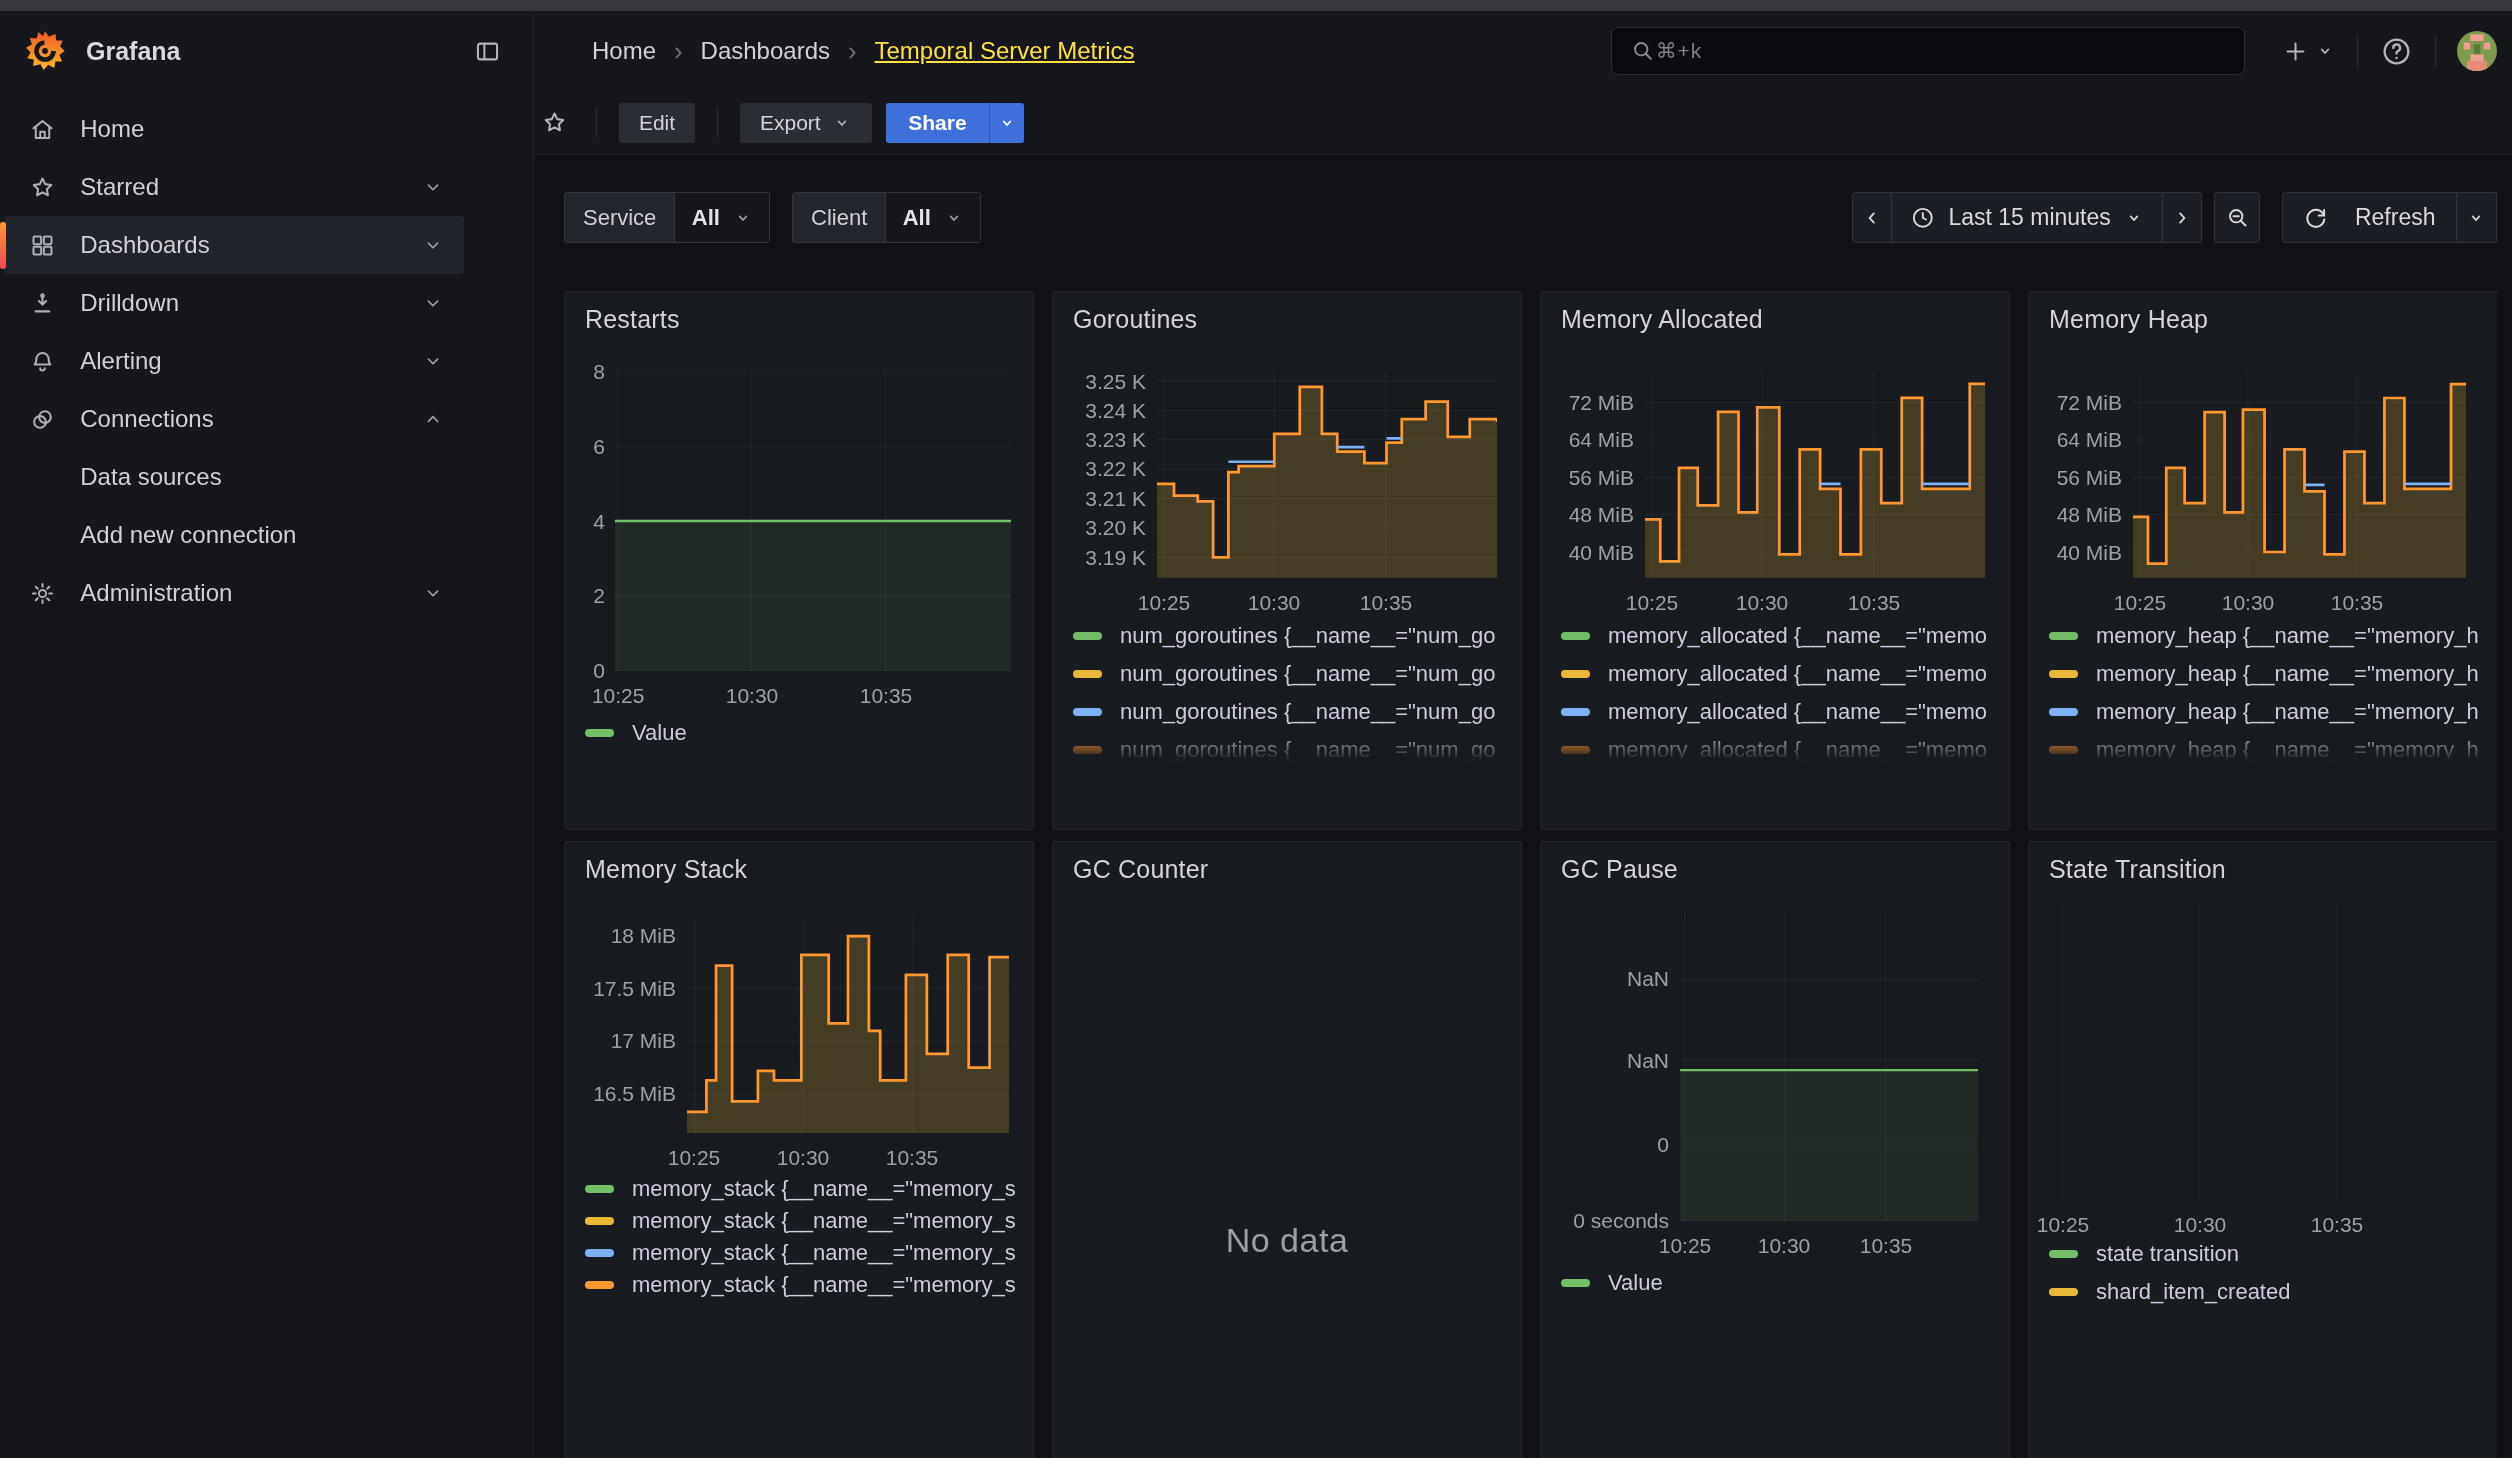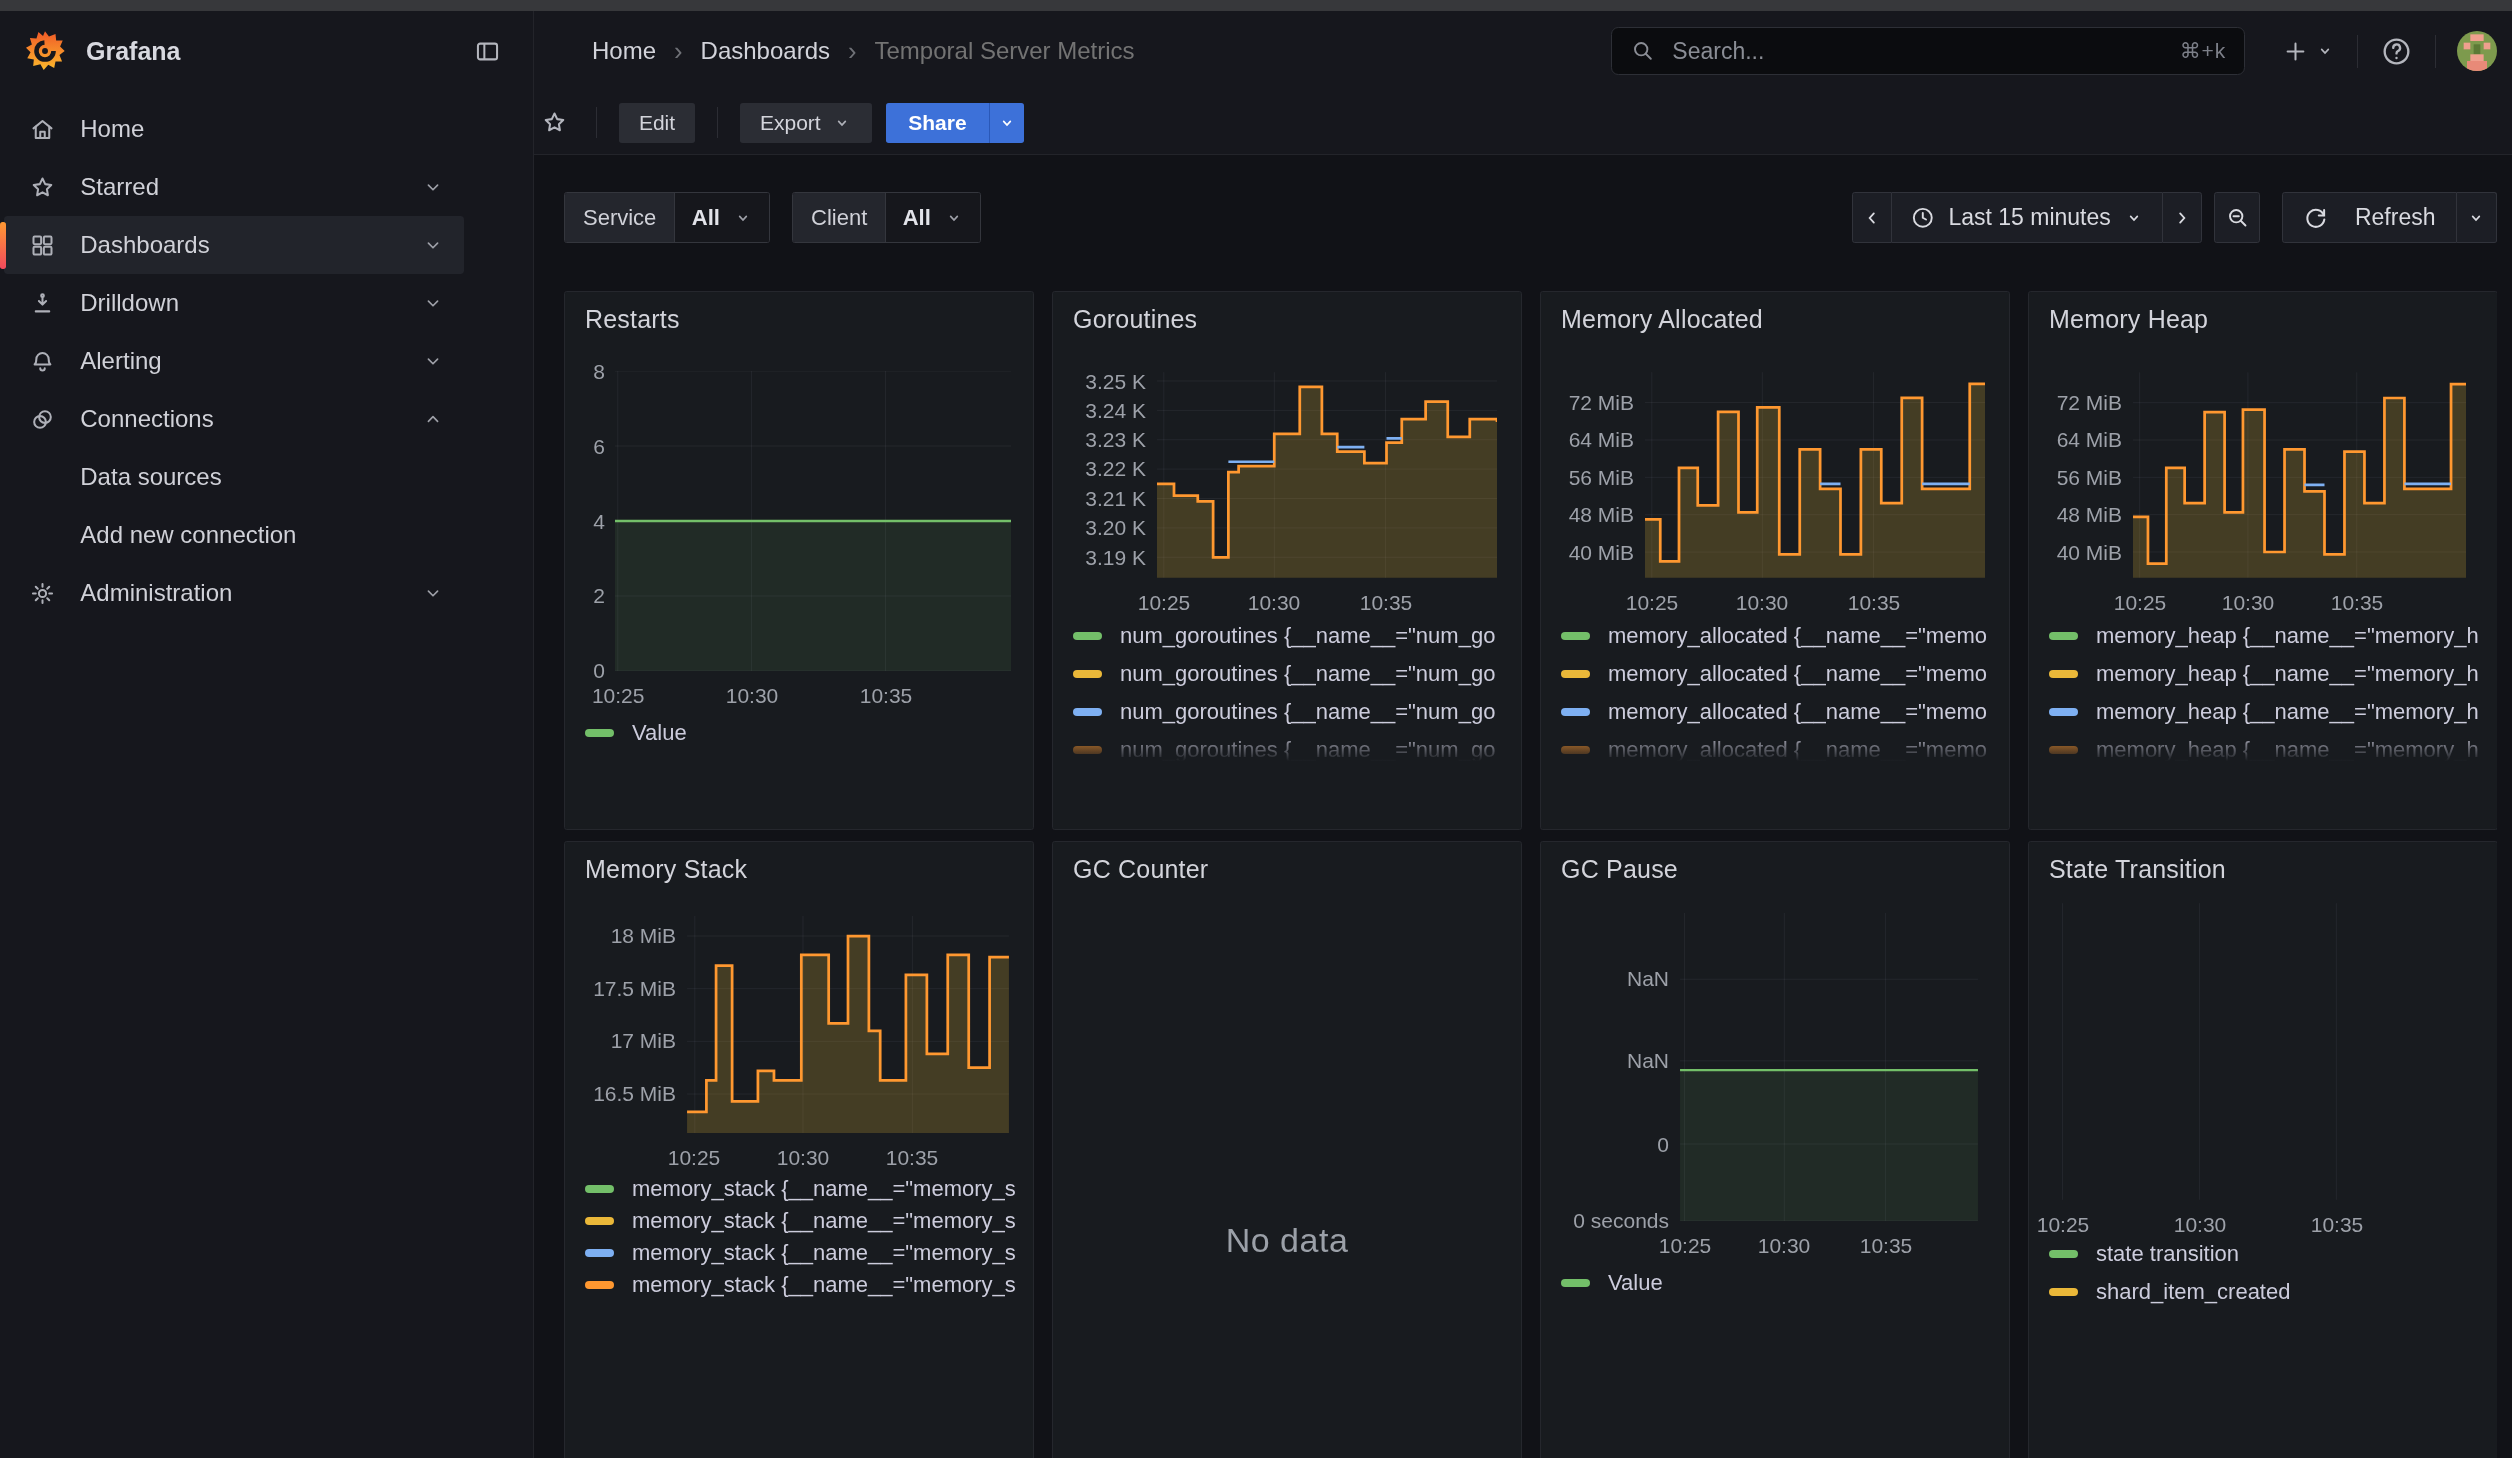--- a/index.html
+++ b/index.html
@@ -10,21 +10,21 @@
   
   .topnav{position:absolute;top:11px;left:0;right:0;height:80px;background:#16171d;
           border-bottom:0.9px solid #23242a;display:flex;align-items:center;}
   .nav-left{width:534px;height:100%;display:flex;align-items:center;padding-left:24px;
             border-right:0.9px solid #23242a;box-sizing:border-box;}
   .logo{width:42px;height:42px;flex:0 0 42px;}
   .prodname{font-size:25px;font-weight:600;color:#d8d9e0;margin-left:20px;}
   .dockbtn{margin-left:auto;margin-right:27px;width:37px;height:37px;display:flex;align-items:center;
            justify-content:center;background:none;border:none;color:#b4b6bd;cursor:pointer;padding:0;}
   .crumbs{display:flex;align-items:center;gap:18px;margin-left:58px;font-size:24px;white-space:nowrap;}
-  .crumb{color:#d2d3da;} .crumb.current{color:#737373;}
+  .crumb{color:#d2d3da;} .crumb.current{color:#fde047;text-decoration:underline;}
   .crumb-sep{color:#6f7177;font-size:25.6px;}
   .nav-right{margin-left:auto;display:flex;align-items:center;padding-right:14.6px;}
   .search{width:634px;height:48px;background:#0b0c0f;border:0.9px solid #2d2f36;border-radius:7.3px;
           display:flex;align-items:center;padding:0 18px;margin-right:37px;box-sizing:border-box;}
   .search input{flex:1;background:none;border:none;outline:none;color:#ccccdc;font-size:23px;
           font-family:inherit;margin-left:14.6px;}
   .search input::placeholder{color:#8a8d95;}
   .kbd{color:#7c7f88;font-size:21px;letter-spacing:0.9px;}
   .navicon{background:none;border:none;color:#b4b6bd;padding:0;cursor:pointer;display:flex;align-items:center;gap:5.5px;}
   .vline{width:0.9px;height:33px;background:#2c2d34;margin:0 22px;}
@@ -141,21 +141,20 @@
     </nav>
 
     <div class="nav-right">
       <div class="search">
         <span>
           <svg viewBox="0 0 24 24" width="25.6" height="25.6" fill="none" stroke="#8a8d95" stroke-width="1.8" stroke-linecap="round">
             <circle cx="10.5" cy="10.5" r="5.8"></circle>
               <line x1="14.8" y1="14.8" x2="19.5" y2="19.5"></line>
           </svg>
         </span>
-        <input placeholder="Search..." style="">
         <span class="kbd">⌘+k</span>
       </div>
       <button class="navicon">
         <svg viewBox="0 0 24 24" width="27" height="27" fill="none" stroke="currentColor" stroke-width="1.8" stroke-linecap="round">
           <line x1="12" y1="5" x2="12" y2="19"></line>
             <line x1="5" y1="12" x2="19" y2="12"></line>
         </svg>
         <svg viewBox="0 0 24 24" width="20" height="20" fill="none" stroke="currentColor" stroke-width="2" stroke-linecap="round">
           <path d="M8 10 L12 14.5 L16 10"></path>
         </svg>

